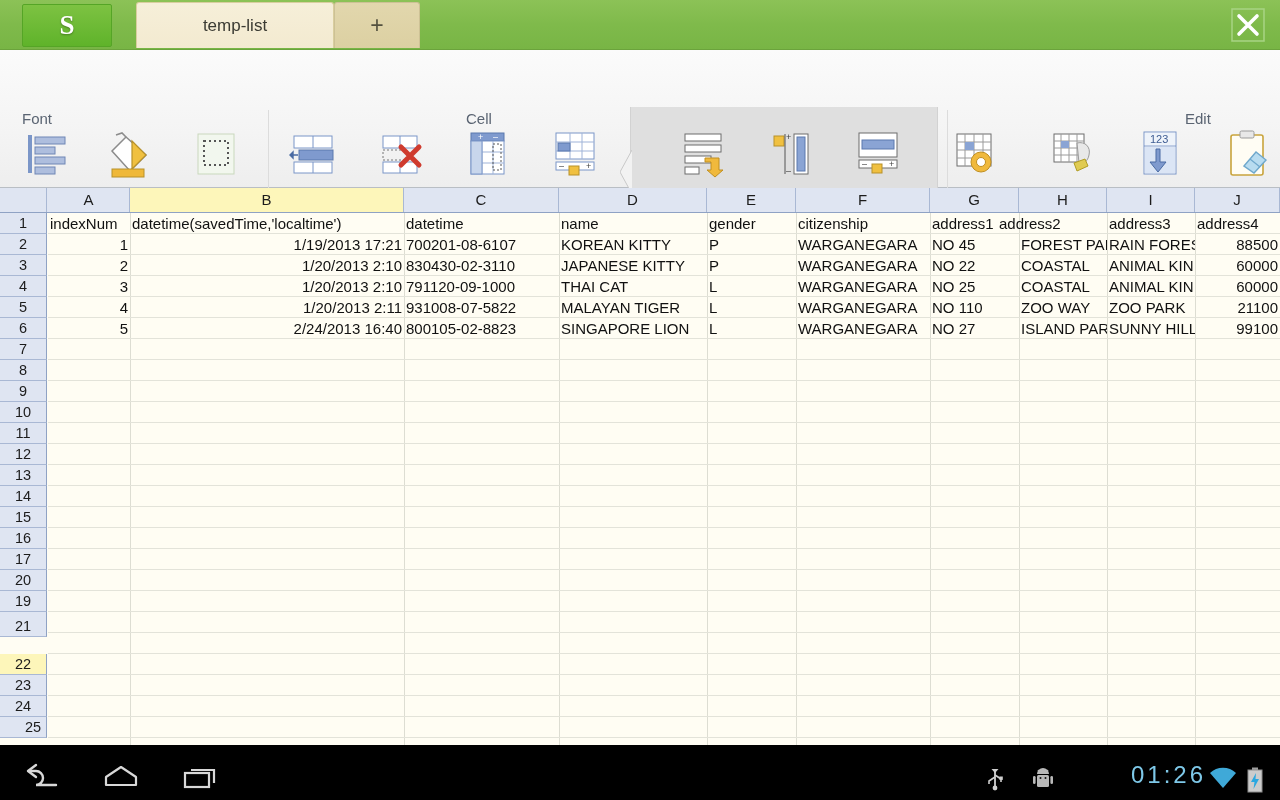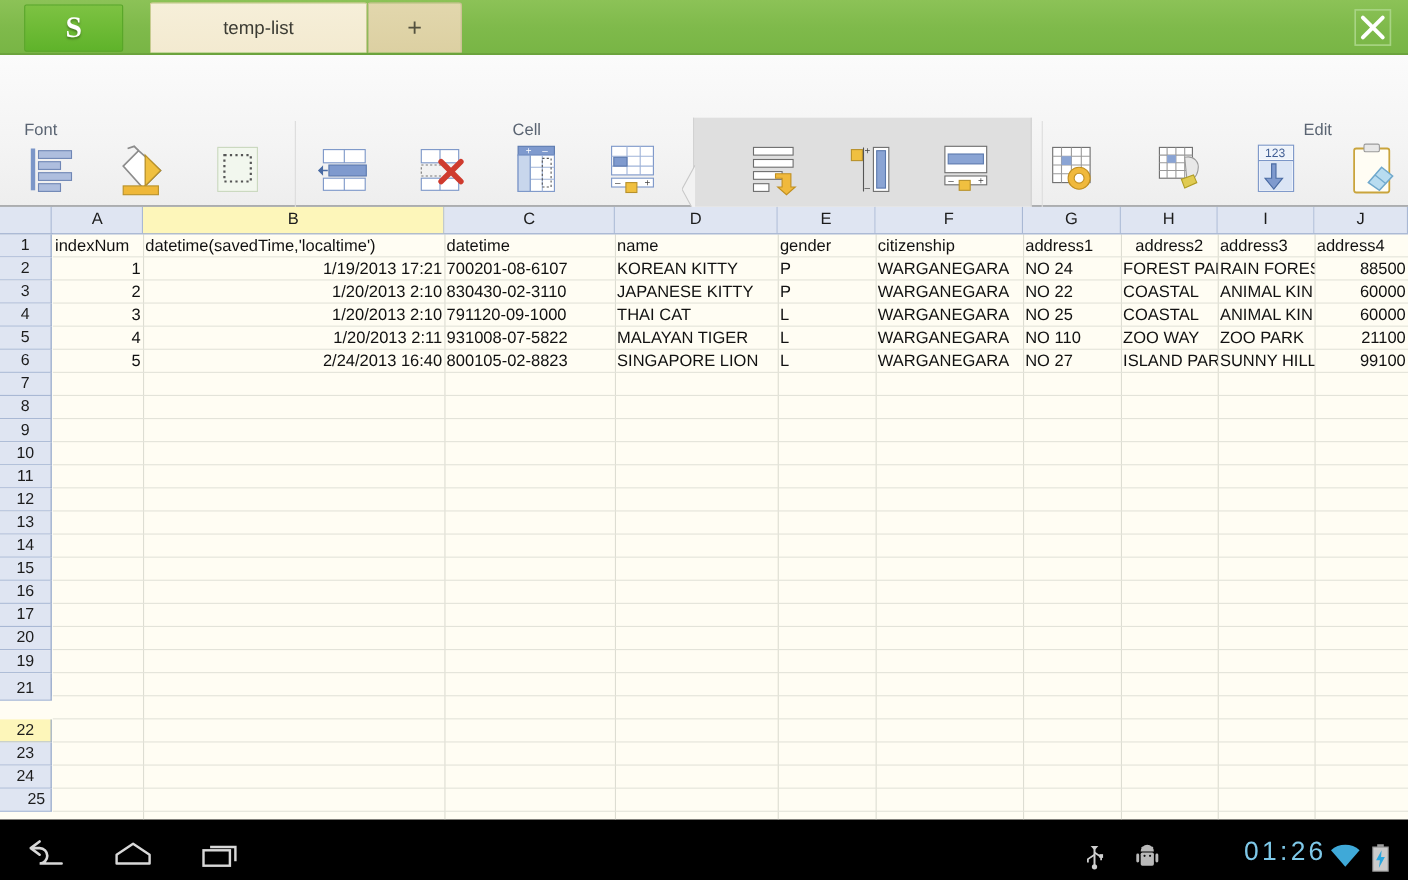--- a/index.html
+++ b/index.html
@@ -448,30 +448,30 @@
         </div>
     </div>
     <div id="cells">
         <div class="cell" style="left: 48px; width: 82px; top: 26px;">indexNum</div>
         <div class="cell" style="left: 130px; width: 274px; top: 26px;">datetime(savedTime,'localtime')</div>
         <div class="cell" style="left: 404px; width: 155px; top: 26px;">datetime</div>
         <div class="cell" style="left: 559px; width: 148px; top: 26px;">name</div>
         <div class="cell" style="left: 707px; width: 89px; top: 26px;">gender</div>
         <div class="cell" style="left: 796px; width: 134px; top: 26px;">citizenship</div>
         <div class="cell" style="left: 930px; width: 89px; top: 26px;">address1</div>
-        <div class="cell" style="left: 1019px; width: 88px; top: 26px; text-align: center;">address2</div>
+        <div class="cell" style="left: 997px; width: 88px; top: 26px;">address2</div>
         <div class="cell" style="left: 1107px; width: 88px; top: 26px;">address3</div>
         <div class="cell" style="left: 1195px; width: 85px; top: 26px;">address4</div>
         <div class="cell r" style="left: 48px; width: 82px; top: 47px;">1</div>
         <div class="cell r" style="left: 130px; width: 274px; top: 47px;">1/19/2013 17:21</div>
         <div class="cell" style="left: 404px; width: 155px; top: 47px;">700201-08-6107</div>
         <div class="cell" style="left: 559px; width: 148px; top: 47px;">KOREAN KITTY</div>
         <div class="cell" style="left: 707px; width: 89px; top: 47px;">P</div>
         <div class="cell" style="left: 796px; width: 134px; top: 47px;">WARGANEGARA</div>
-        <div class="cell" style="left: 930px; width: 89px; top: 47px;">NO 24</div>
+        <div class="cell" style="left: 930px; width: 89px; top: 47px;">NO 45</div>
         <div class="cell" style="left: 1019px; width: 88px; top: 47px;">FOREST PARK</div>
         <div class="cell" style="left: 1107px; width: 88px; top: 47px;">RAIN FOREST</div>
         <div class="cell r" style="left: 1195px; width: 85px; top: 47px;">88500</div>
         <div class="cell r" style="left: 48px; width: 82px; top: 68px;">2</div>
         <div class="cell r" style="left: 130px; width: 274px; top: 68px;">1/20/2013 2:10</div>
         <div class="cell" style="left: 404px; width: 155px; top: 68px;">830430-02-3110</div>
         <div class="cell" style="left: 559px; width: 148px; top: 68px;">JAPANESE KITTY</div>
         <div class="cell" style="left: 707px; width: 89px; top: 68px;">P</div>
         <div class="cell" style="left: 796px; width: 134px; top: 68px;">WARGANEGARA</div>
         <div class="cell" style="left: 930px; width: 89px; top: 68px;">NO 22</div>

